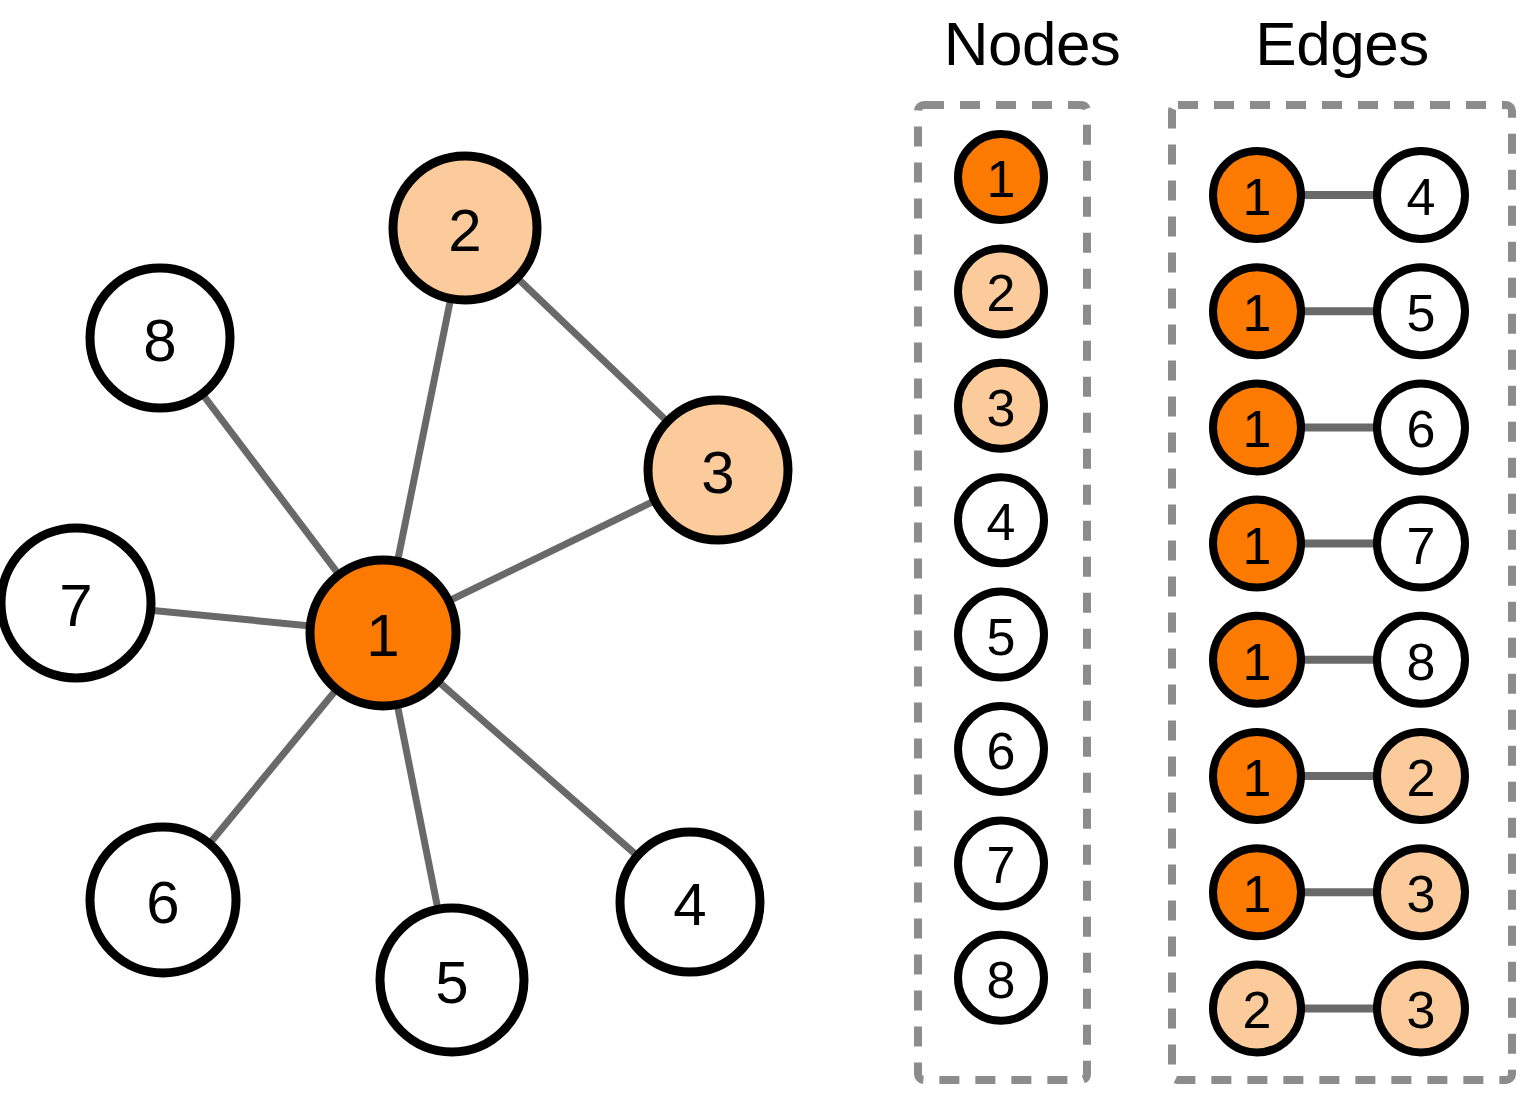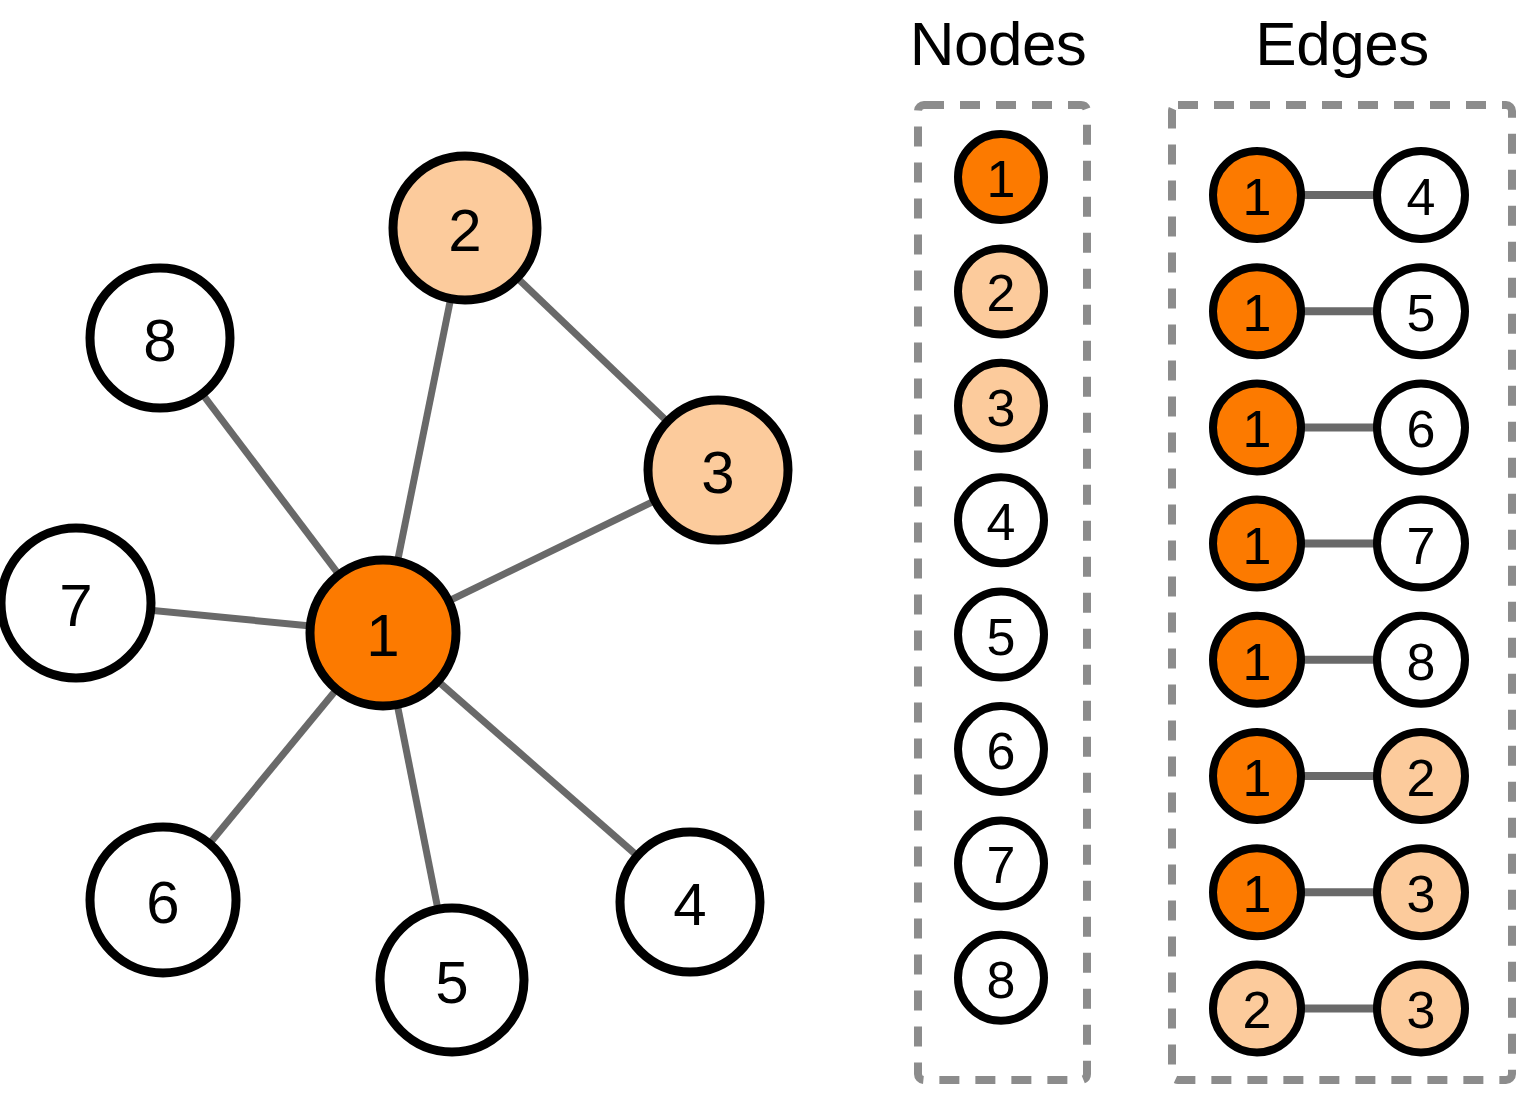--- a/index.html
+++ b/index.html
@@ -86,21 +86,21 @@
           <circle cx="76" cy="603" r="75" fill="#FFFFFF" stroke="#000000" stroke-width="9"></circle>
           <text x="76" y="605" class="node-num graph-num">7</text>
         </g>
         <g>
           <circle cx="160" cy="338" r="70" fill="#FFFFFF" stroke="#000000" stroke-width="9"></circle>
           <text x="160" y="340" class="node-num graph-num">8</text>
         </g>
       </g>
   </svg>
 
-  <div class="panel-title" id="nodes-title" style="left: 798px; top: 8px; width: 400px;">Nodes</div>
+  <div class="panel-title" id="nodes-title" style="left: 832px; top: 8px; width: 400px;">Nodes</div>
   <div class="panel-title" id="edges-title" style="left: 1142px; top: 8px; width: 400px;">Edges</div>
 
   <svg id="panels-svg" width="1531" height="1093" viewBox="0 0 1531 1093">
     <g id="nodes-box-layer">
         <rect x="918" y="105" width="169" height="975" fill="none" stroke="#8C8C8C" stroke-width="8" stroke-dasharray="20 16" stroke-linecap="butt" rx="6"></rect>
       </g>
     <g id="nodes-list-layer">
         <g>
           <circle cx="1001" cy="177" r="43" fill="#FC7A00" stroke="#000000" stroke-width="8"></circle>
           <text x="1001" y="179" class="node-num list-num">1</text>

